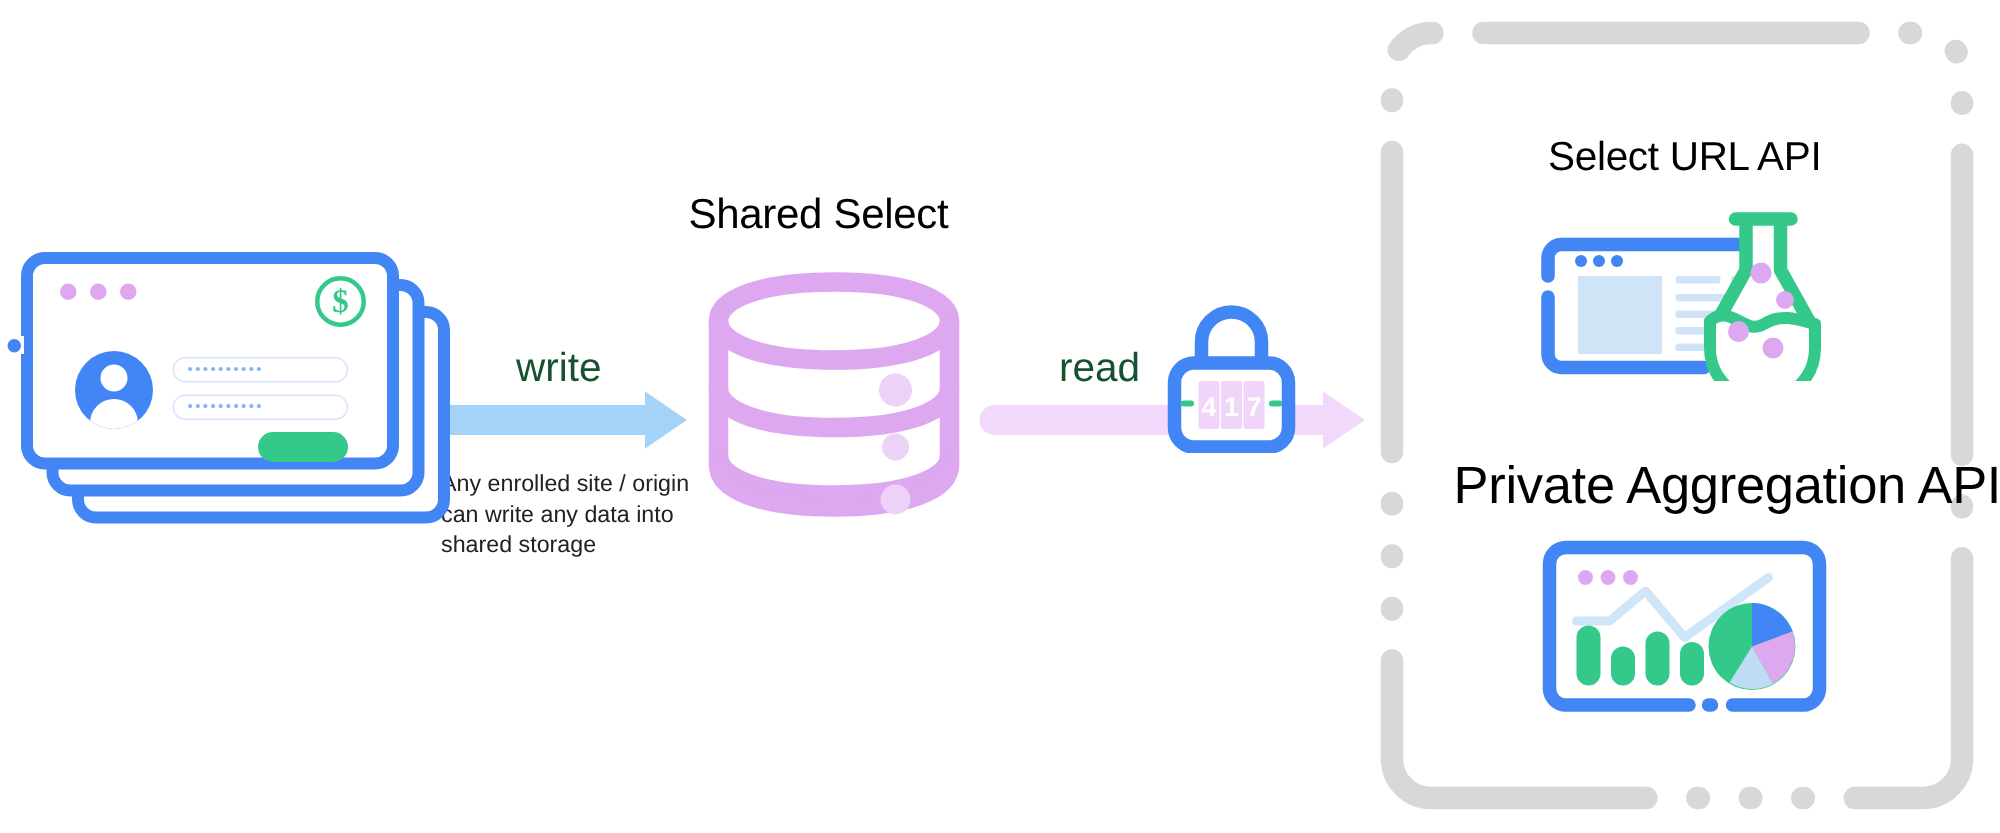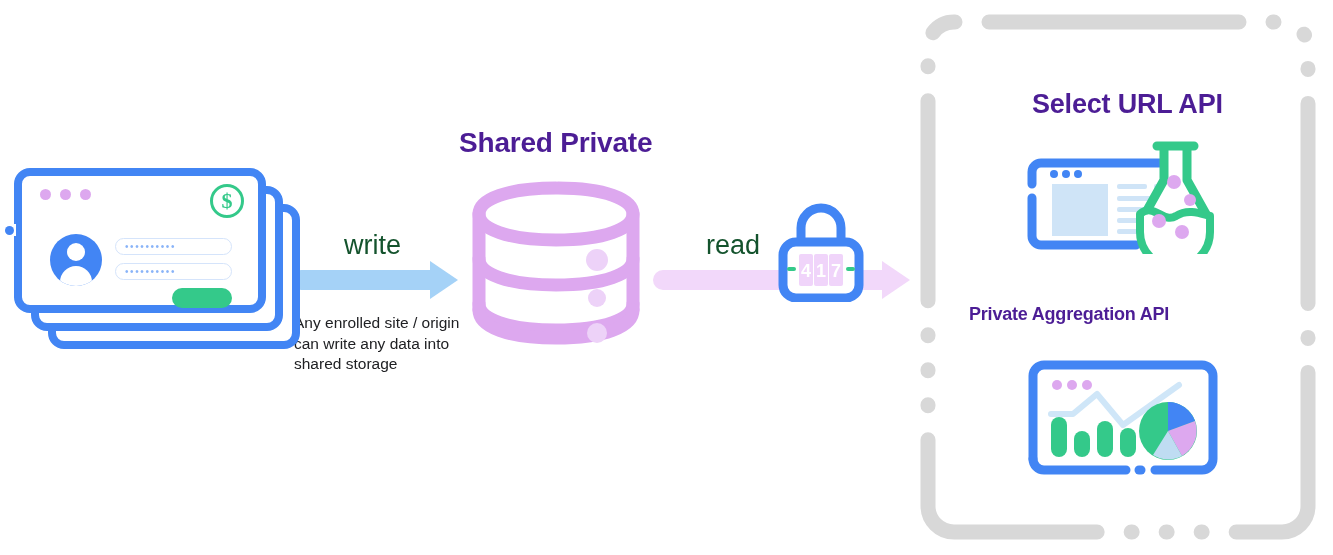--- a/index.html
+++ b/index.html
@@ -17,36 +17,36 @@
   }
   .stage {
     position: absolute;
     inset: 0;
   }
   .abs { position: absolute; }
 
   
   .title-bold {
     position: absolute;
-    font-weight: bold;
-    color: #4c1d95;
+    font-weight: normal;
+    color: #000000;
     white-space: nowrap;
     letter-spacing: -0.2px;
   }
   #shared-storage-title {
     left: 459px; top: 127px;
     font-size: 28px;
   }
   #select-url-title {
     left: 1032px; top: 89px;
     font-size: 27px;
   }
   #private-agg-title {
     left: 969px; top: 304px;
-    font-size: 18px;
+    font-size: 35px;
   }
   .flow-label {
     position: absolute;
     font-size: 27px;
     color: #14532d;
     white-space: nowrap;
   }
   #write-label { left: 344px; top: 230px; }
   #read-label  { left: 706px; top: 230px; text-align: center; }
 
@@ -200,21 +200,21 @@
     </div>
     <div class="card-notch"></div>
     <div class="card-notch-dot"></div>
   </div>
 
   <div class="flow-label" id="write-label">write</div>
   <div class="arrow-shaft" id="write-arrow-shaft"></div>
   <div class="arrow-head" id="write-arrow-head"></div>
   <div class="caption" id="write-caption">Any enrolled site / origin can write any data into shared storage</div>
 
-  <div class="title-bold" id="shared-storage-title">Shared Private</div>
+  <div class="title-bold" id="shared-storage-title">Shared Select</div>
 
   <svg class="abs" id="cylinder" viewBox="0 0 180 190">
     <g fill="none" stroke="#dda8ef" stroke-width="13" stroke-linecap="round">
 
       <path d="M90 21 C 42 21 13 32 13 47 C 13 62 42 73 90 73 C 138 73 167 62 167 47 C 167 32 138 21 92 21"></path>
 
       <path d="M13 92 C 13 107 42 118 90 118 C 138 118 167 107 167 92"></path>
       <path d="M13 137 C 13 152 42 163 90 163 C 138 163 167 152 167 137"></path>
 
       <path d="M13 47 L 13 143"></path>

